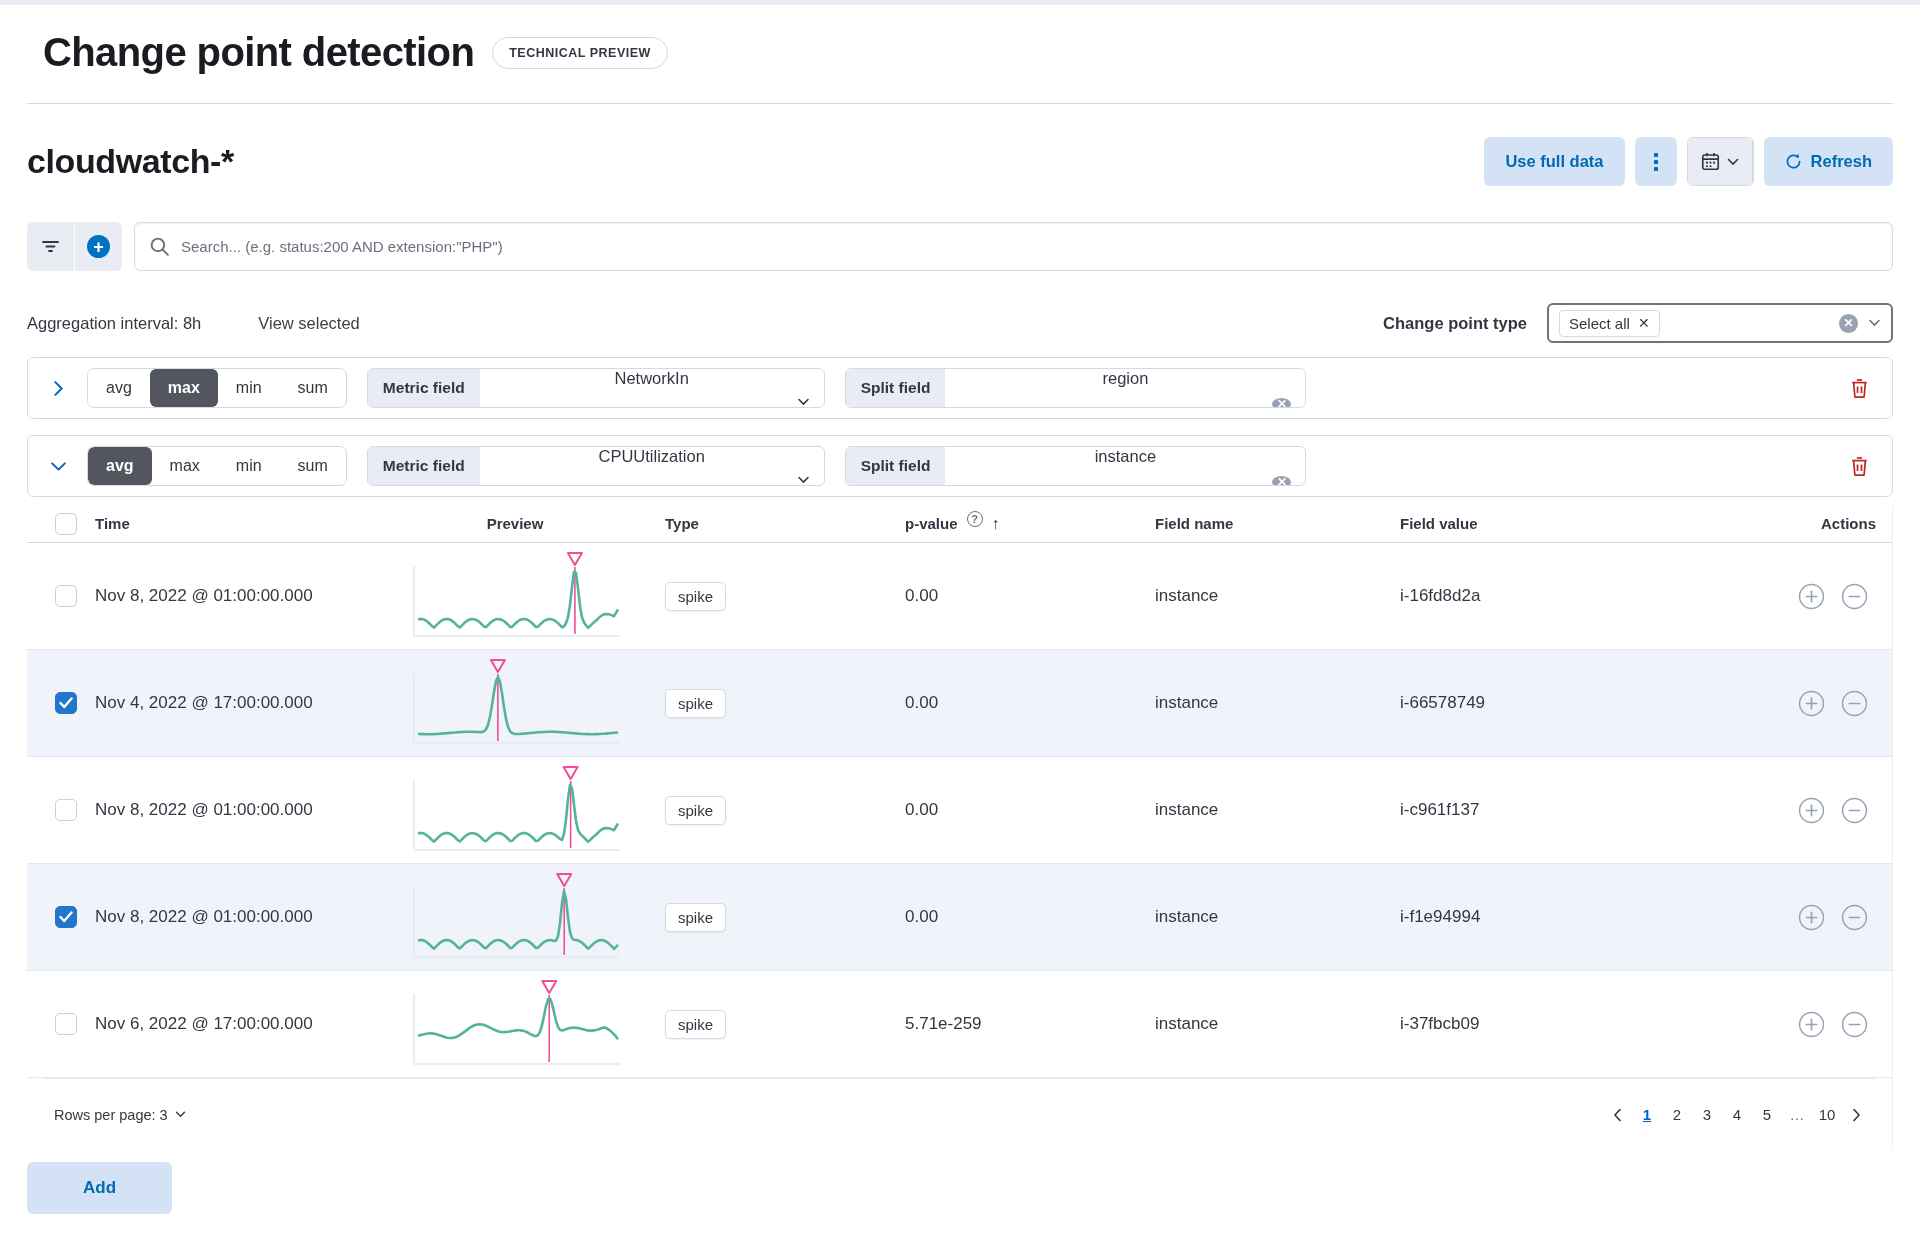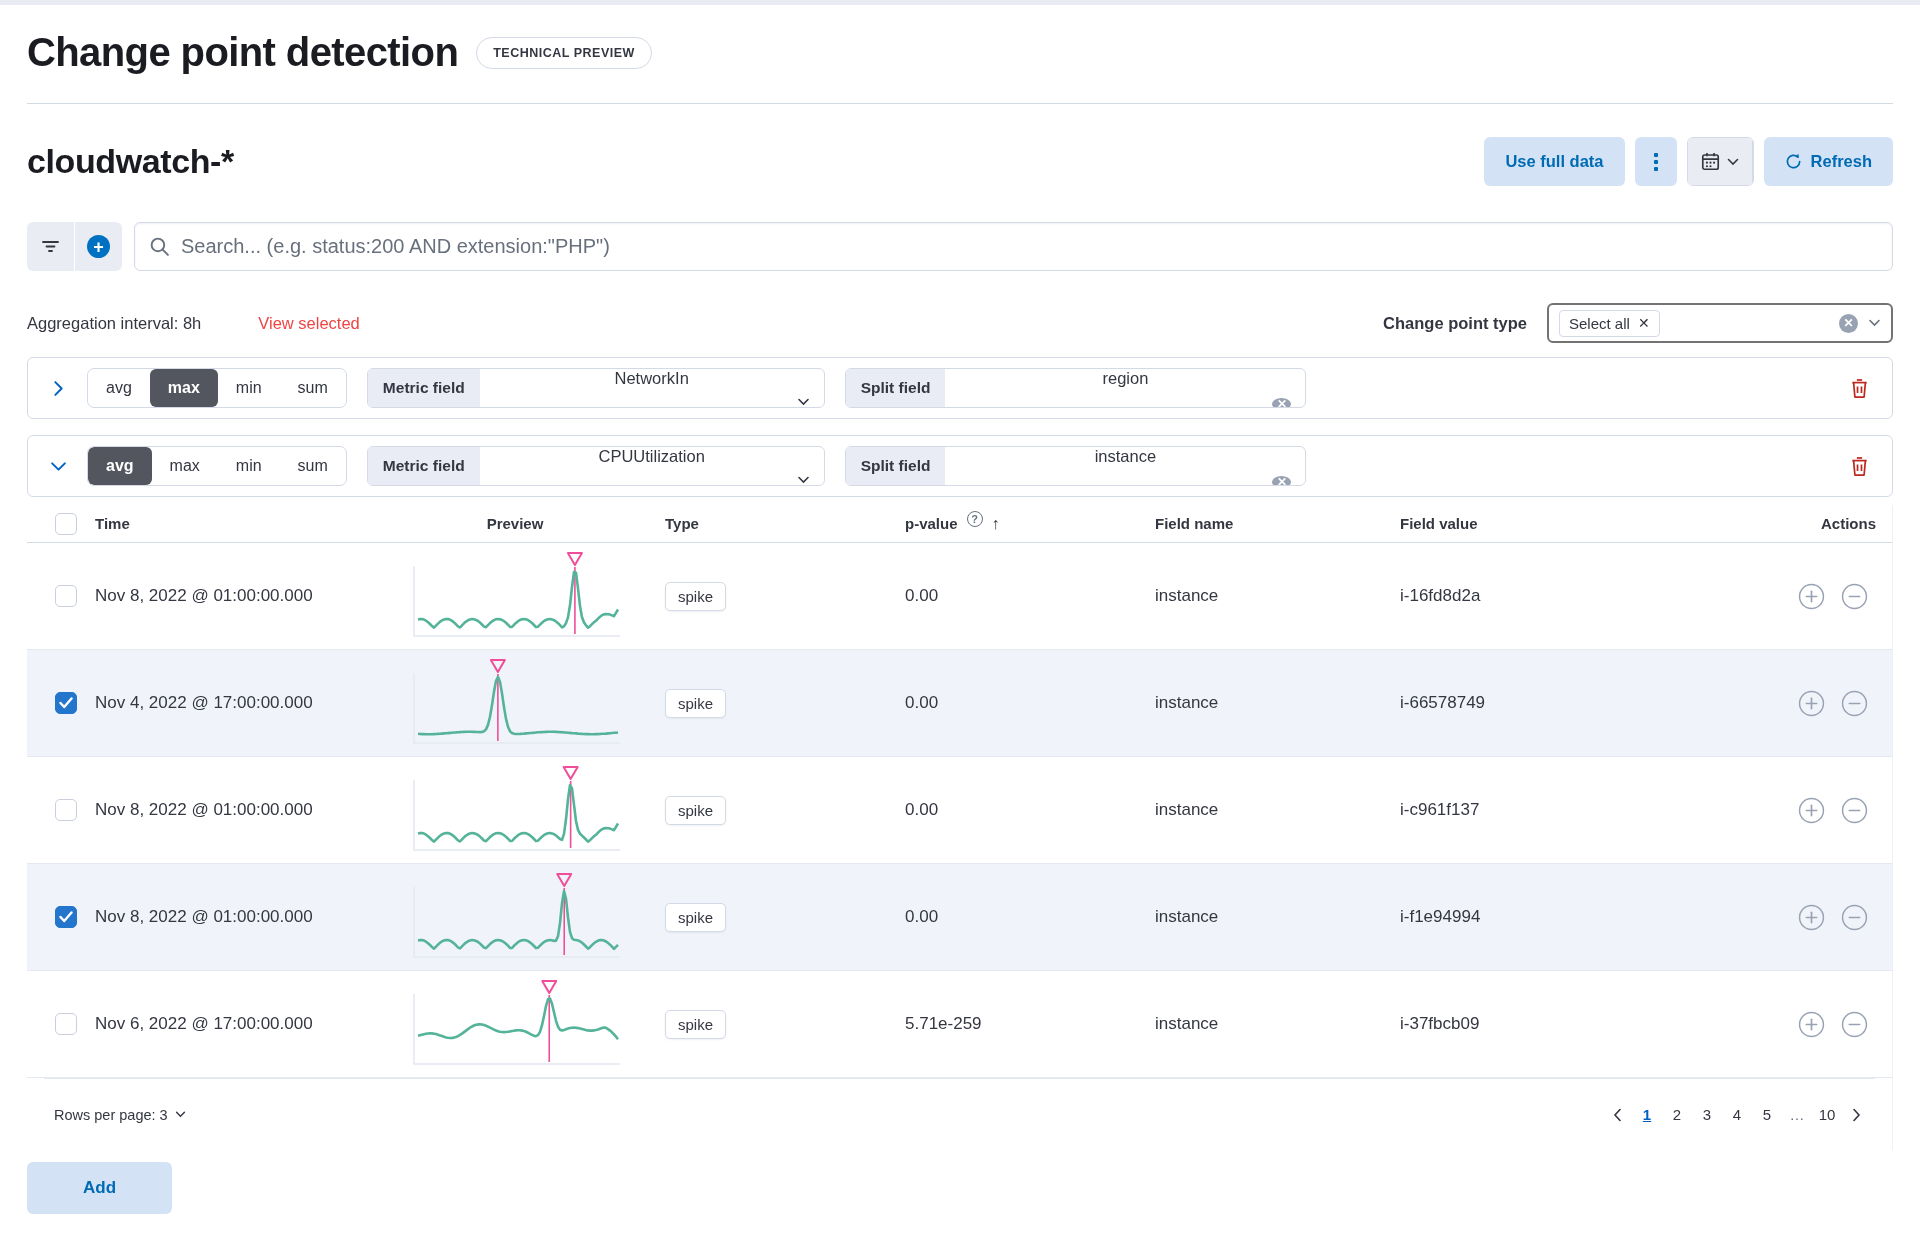--- a/index.html
+++ b/index.html
@@ -2,21 +2,21 @@
 <html><head>
 <meta charset="utf-8">
 <style>
   * { margin:0; padding:0; box-sizing:border-box; }
   html,body { width:1920px; height:1247px; overflow:hidden; background:#fff;
     font-family:"Liberation Sans", sans-serif; color:#343741; }
   .top-strip { height:5px; background:#e8ebf2; }
   .content { padding:25px 27px 0 27px; }
 
   
-  .title-row { display:flex; align-items:center; gap:18px; }
+  .title-row { display:flex; align-items:center; gap:18px;margin-left:16px; }
   .page-title { font-size:40px; font-weight:700; letter-spacing:-0.6px; color:#1a1c21; }
   .tech-badge { border:1px solid #d3dae6; border-radius:20px; padding:8px 16px;
     font-size:12.5px; font-weight:700; letter-spacing:0.5px; color:#343741; background:#fff; }
   .h-divider { border:none; border-top:1px solid #d3dae6; margin-top:28px; }
 
   
   .sub-header { margin-top:33px; display:flex; align-items:center; justify-content:space-between; }
   .index-title { font-size:34px; font-weight:700; letter-spacing:-0.4px; color:#1a1c21; }
   .controls { display:flex; gap:10px; }
   .btn-light { background:#d3e3f5; color:#006bb4; border:none; border-radius:6px;
@@ -34,29 +34,29 @@
 
   
   .search-row { margin-top:36px; display:flex; gap:12px; }
   .filter-group { height:49px; background:#e9edf3; border-radius:6px; display:flex; overflow:hidden; }
   .filter-group .fg-btn { width:47px; display:flex; align-items:center; justify-content:center; cursor:pointer; }
   .filter-group .fg-sep { width:1px; background:#fff; margin:0; }
   .plus-circle { width:23px; height:23px; border-radius:50%; background:#0071c2; color:#fff;
     display:flex; align-items:center; justify-content:center; font-size:18px; font-weight:700; line-height:1; }
   .search-box { flex:1; position:relative; }
   .search-box input { width:100%; height:49px; border:1px solid #d3dae6; border-radius:6px;
-    padding:0 16px 0 46px; font-size:20px; font-family:inherit; color:#343741;
+    padding:0 16px 0 46px; font-size:15px; font-family:inherit; color:#343741;
     box-shadow:inset 0 1px 2px rgba(152,162,179,.15); outline:none; }
   .search-box input::placeholder { color:#69707d; }
   .search-box .mag { position:absolute; left:15px; top:14px; }
 
   
   .meta-row { margin-top:32px; display:flex; align-items:center;gap:22px; }
   .agg-label { font-size:16.5px; color:#343741; }
-  .view-selected { margin-left:35px; font-size:16.5px; color:#ef4444; text-decoration:none; font-weight:500; cursor:pointer; }
+  .view-selected { margin-left:35px; font-size:16.5px; color:#404040; text-decoration:none; font-weight:500; cursor:pointer; }
   .meta-right { margin-left:auto; display:flex; align-items:center; gap:20px; }
   .cpt-label { font-size:16.5px; font-weight:700; }
   .combo { width:346px; height:40px; border:2px solid #737373; border-radius:6px; background:#fff;
     display:flex; align-items:center; padding:0 10px; cursor:pointer; }
   .combo-pill { border:1px solid #d3dae6; border-radius:4px; background:#fff; padding:4px 9px;
     font-size:15px; display:flex; align-items:center; gap:8px; }
   .pill-x { font-size:14px; color:#343741; }
   .combo-icons { margin-left:auto; display:flex; align-items:center; gap:10px; }
   .clear-circle { width:19px; height:19px; border-radius:50%; background:#98a2b3; color:#fff;
     display:flex; align-items:center; justify-content:center; font-size:12px; font-weight:700; line-height:1; }

